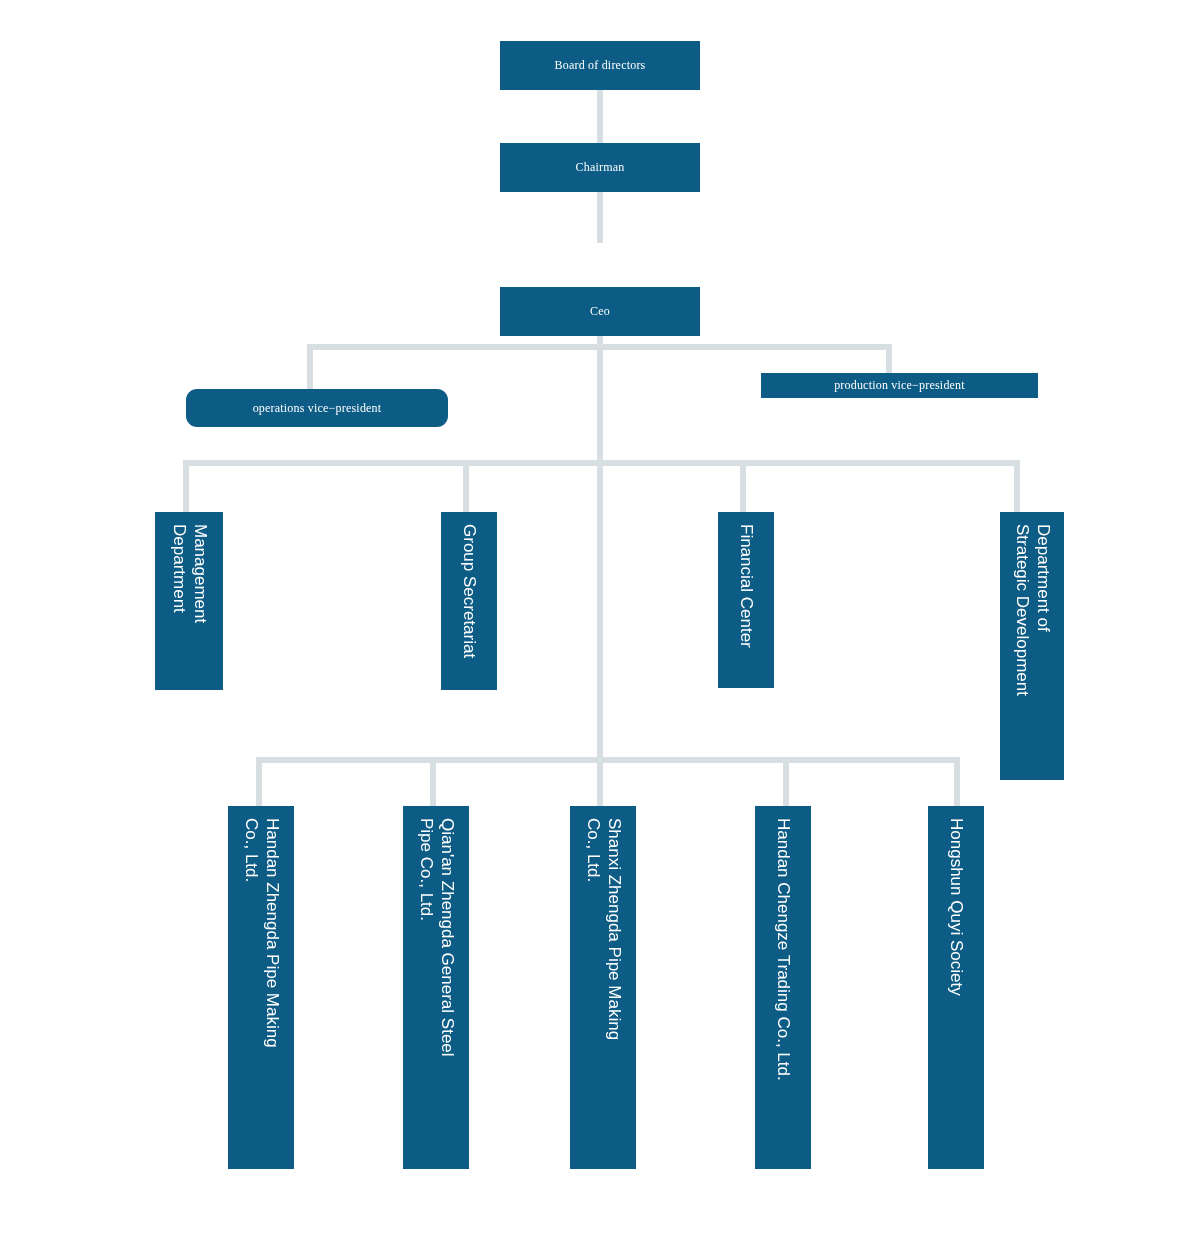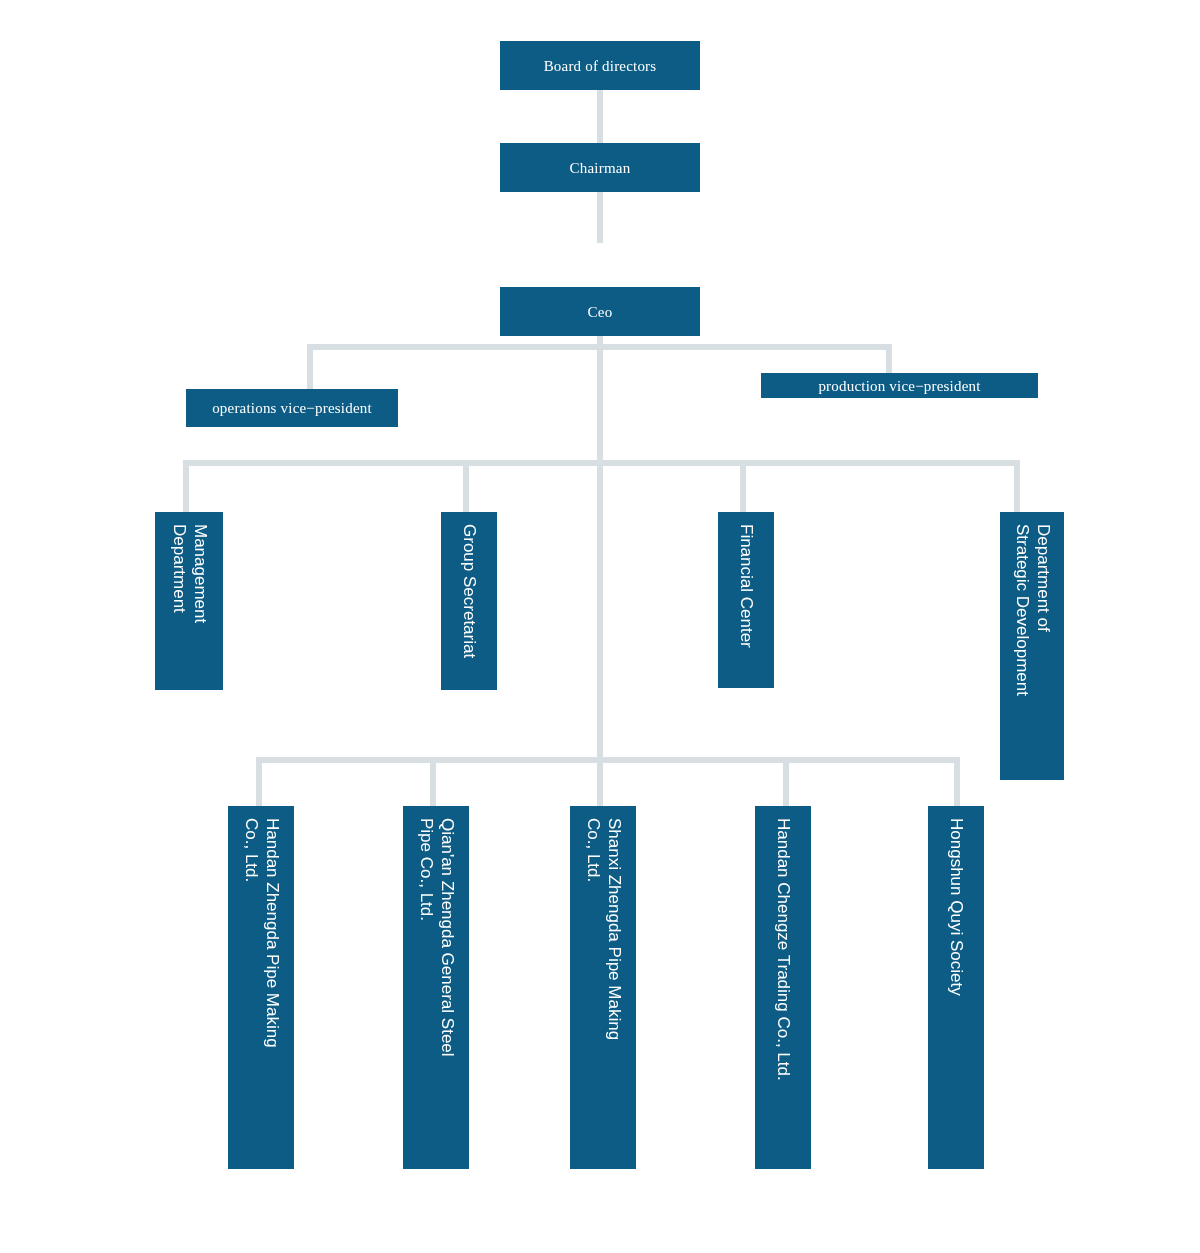--- a/index.html
+++ b/index.html
@@ -32,21 +32,21 @@
     color: #ffffff;
     box-sizing: border-box;
     display: flex;
     align-items: center;
     justify-content: center;
   }
 
   
   .node.horiz {
     font-family: "Liberation Serif", serif;
-    font-size: 15px;
+    font-size: 12px;
     line-height: 1.2;
     letter-spacing: 0.2px;
     text-align: center;
     padding: 0 8px;
   }
   .node.horiz .lbl {
     display: block;
     white-space: nowrap;
   }
 
@@ -108,21 +108,21 @@
   </div>
 
   <div class="node horiz" style="left:500px; top:143px; width:200px; height:49px;justify-content:center;">
     <span class="lbl">Chairman</span>
   </div>
 
   <div class="node horiz" style="left:500px; top:243px; width:200px; height:49px;margin-top:44px;">
     <span class="lbl">Ceo</span>
   </div>
 
-  <div class="node horiz" style="left:186px; top:389px; width:212px; height:38px;">
+  <div class="node horiz" style="left:186px; top:389px; width:262px; height:38px;border-radius:11px;">
     <span class="lbl">operations vice−president</span>
   </div>
 
   <div class="node horiz" style="left:761px; top:373px; width:277px; height:25px;">
     <span class="lbl">production vice−president</span>
   </div>
 
   <div class="node vert" style="left:155px; top:512px; width:68px; height:178px;">
     <span class="lbl">Management
 Department</span>

